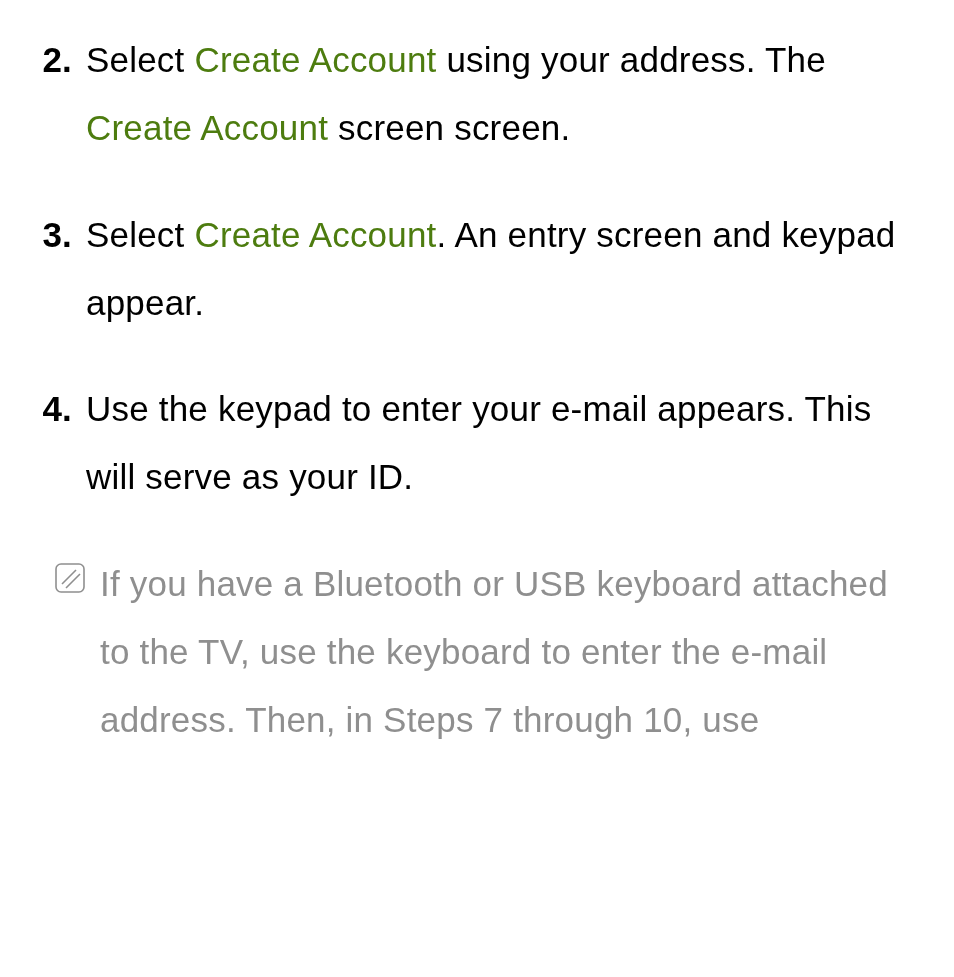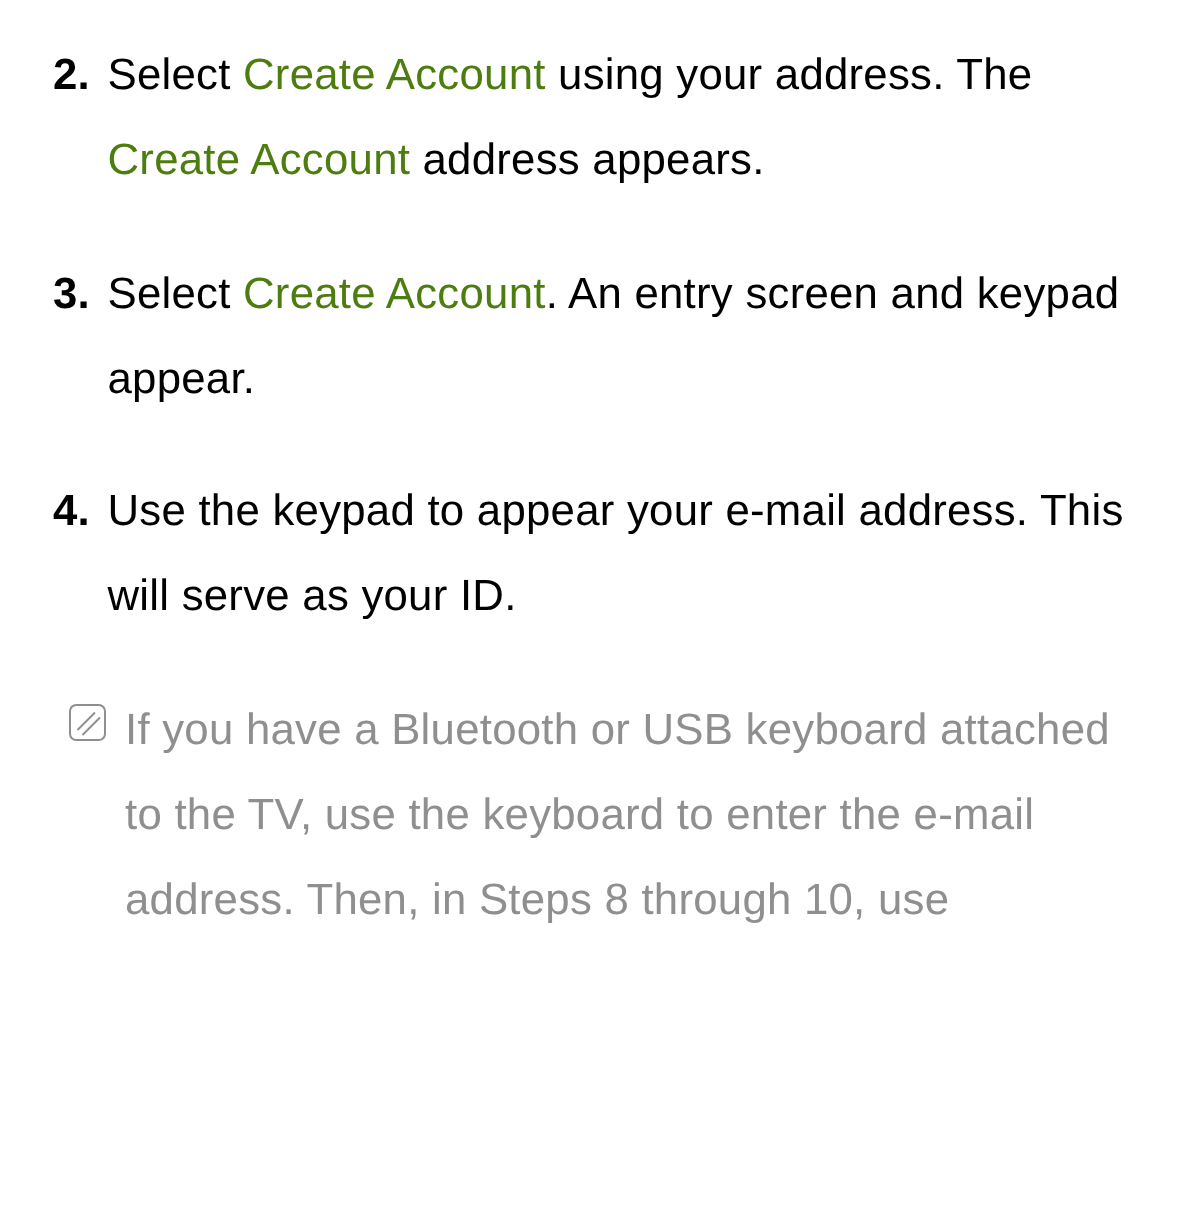--- a/index.html
+++ b/index.html
@@ -46,33 +46,33 @@
     }
     .note-text { flex: 1; }
     .note-icon svg { width: 32px; height: 32px; }
   </style>
 </head>
 <body>
 
 <div id="root">
     <div class="list-item">
       <div class="num">2.</div>
-      <div class="content"><span>Select </span><span class="hl">Create Account</span><span> using your address. The </span><span class="hl">Create Account</span><span> address appears.</span></div>
+      <div class="content"><span>Select </span><span class="hl">Create Account</span><span> using your address. The </span><span class="hl">Create Account</span><span> screen screen.</span></div>
     </div>
     <div class="list-item">
       <div class="num">3.</div>
       <div class="content"><span>Select </span><span class="hl">Create Account</span><span>. An entry screen and keypad appear.</span></div>
     </div>
     <div class="list-item">
       <div class="num">4.</div>
-      <div class="content"><span>Use the keypad to appear your e-mail address. This will serve as your ID.</span></div>
+      <div class="content"><span>Use the keypad to enter your e-mail appears. This will serve as your ID.</span></div>
     </div>
     <div class="note-row">
       <div class="note-icon">
 <svg viewBox="0 0 32 32" fill="none" stroke="#8f8f8f" stroke-width="1.6">
   <rect x="2" y="2" width="28" height="28" rx="5" ry="5"></rect>
   <line x1="8" y1="22" x2="22" y2="8"></line>
   <line x1="12" y1="26" x2="26" y2="12"></line>
 </svg>
       </div>
-      <div class="note-text">If you have a Bluetooth or USB keyboard attached to the TV, use the keyboard to enter the e-mail address. Then, in Steps 8 through 10, use</div>
+      <div class="note-text">If you have a Bluetooth or USB keyboard attached to the TV, use the keyboard to enter the e-mail address. Then, in Steps 7 through 10, use</div>
     </div>
   </div>
 
 </body></html>

